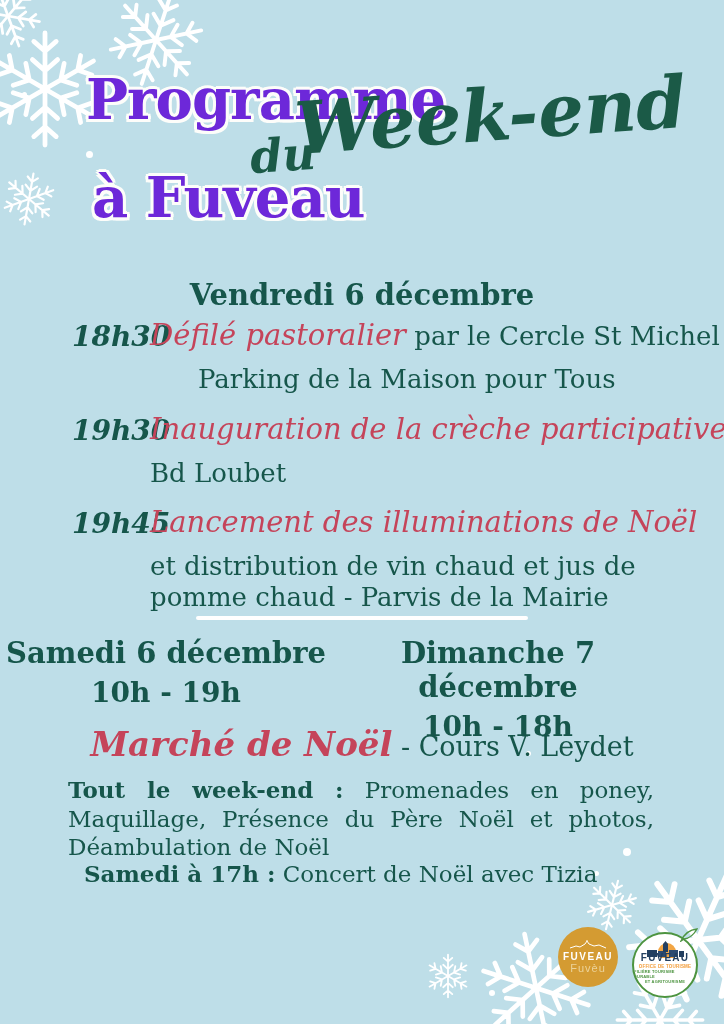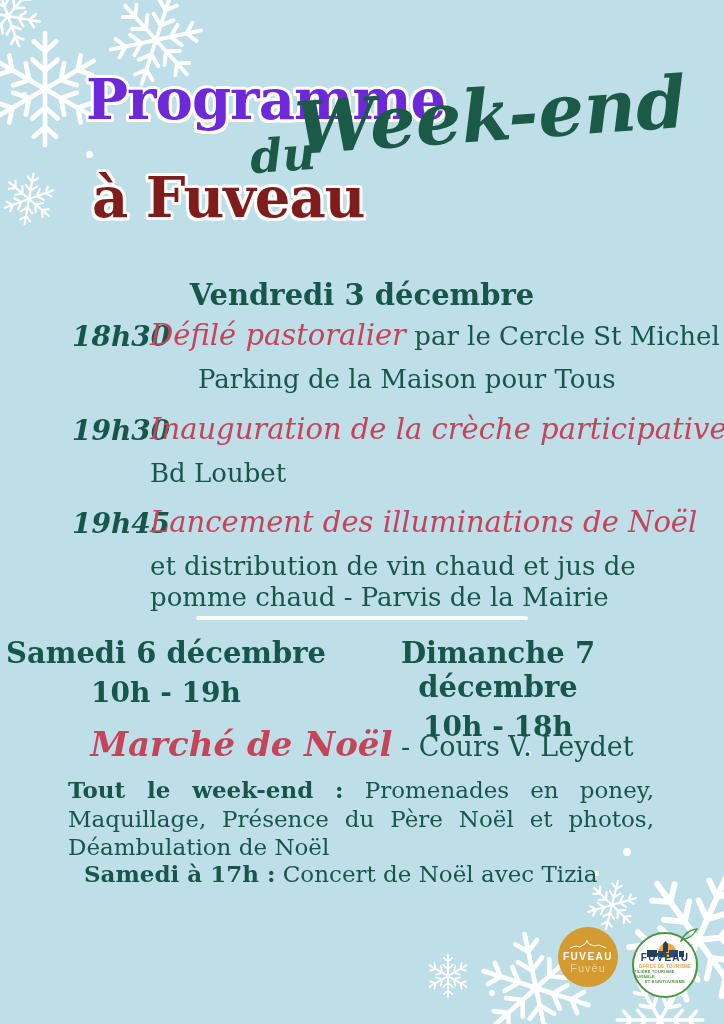--- a/index.html
+++ b/index.html
@@ -27,21 +27,21 @@
     font-size:46px;font-style:italic;font-weight:bold;color:#1b5a47;
     transform:rotate(-4deg);z-index:3;
   }
   .t-weekend{
     position:absolute;left:298px;top:86px;
     font-size:72px;font-style:italic;font-weight:bold;color:#1b5a47;
     transform:rotate(-4deg);transform-origin:left bottom;z-index:3;white-space:nowrap;
   }
   .t-fuveau{
     position:absolute;left:92px;top:164px;
-    font-size:56px;font-weight:bold;color:#7f1d1d;letter-spacing:-1px;
+    font-size:56px;font-weight:bold;color:#6d28d9;letter-spacing:-1px;
     text-shadow:3px 0 0 #fdfdfa,-3px 0 0 #fdfdfa,0 3px 0 #fdfdfa,0 -3px 0 #fdfdfa,
                 2.5px 2.5px 0 #fdfdfa,-2.5px 2.5px 0 #fdfdfa,2.5px -2.5px 0 #fdfdfa,-2.5px -2.5px 0 #fdfdfa;
     z-index:4;
   }
   
   .friday-heading{
     position:absolute;left:0;top:278px;width:724px;text-align:center;
     font-size:29px;font-weight:bold;color:#16564b;
   }
   .event{position:absolute;left:72px;width:600px;}
@@ -170,21 +170,21 @@
   <div class="dot" style="left:526px;top:751px;width:5px;height:5px"></div>
   <div class="dot" style="left:594px;top:871px;width:5px;height:5px"></div>
 
   <div class="title-wrap">
     <div class="t-programme">Programme</div>
     <div class="t-du">du</div>
     <div class="t-weekend">Week-end</div>
     <div class="t-fuveau">à Fuveau</div>
   </div>
 
-  <div class="friday-heading">Vendredi 3 décembre</div>
+  <div class="friday-heading">Vendredi 6 décembre</div>
 
   <div class="event ev1">
     <span class="ev-time">18h30</span>
     <span class="ev-line">
       <span class="ev-title">Défilé pastoralier</span><span class="ev-suffix"> par le Cercle St Michel</span>
     </span>
     <div class="ev-detail">Parking de la Maison pour Tous</div>
   </div>
 
   <div class="event ev2">

